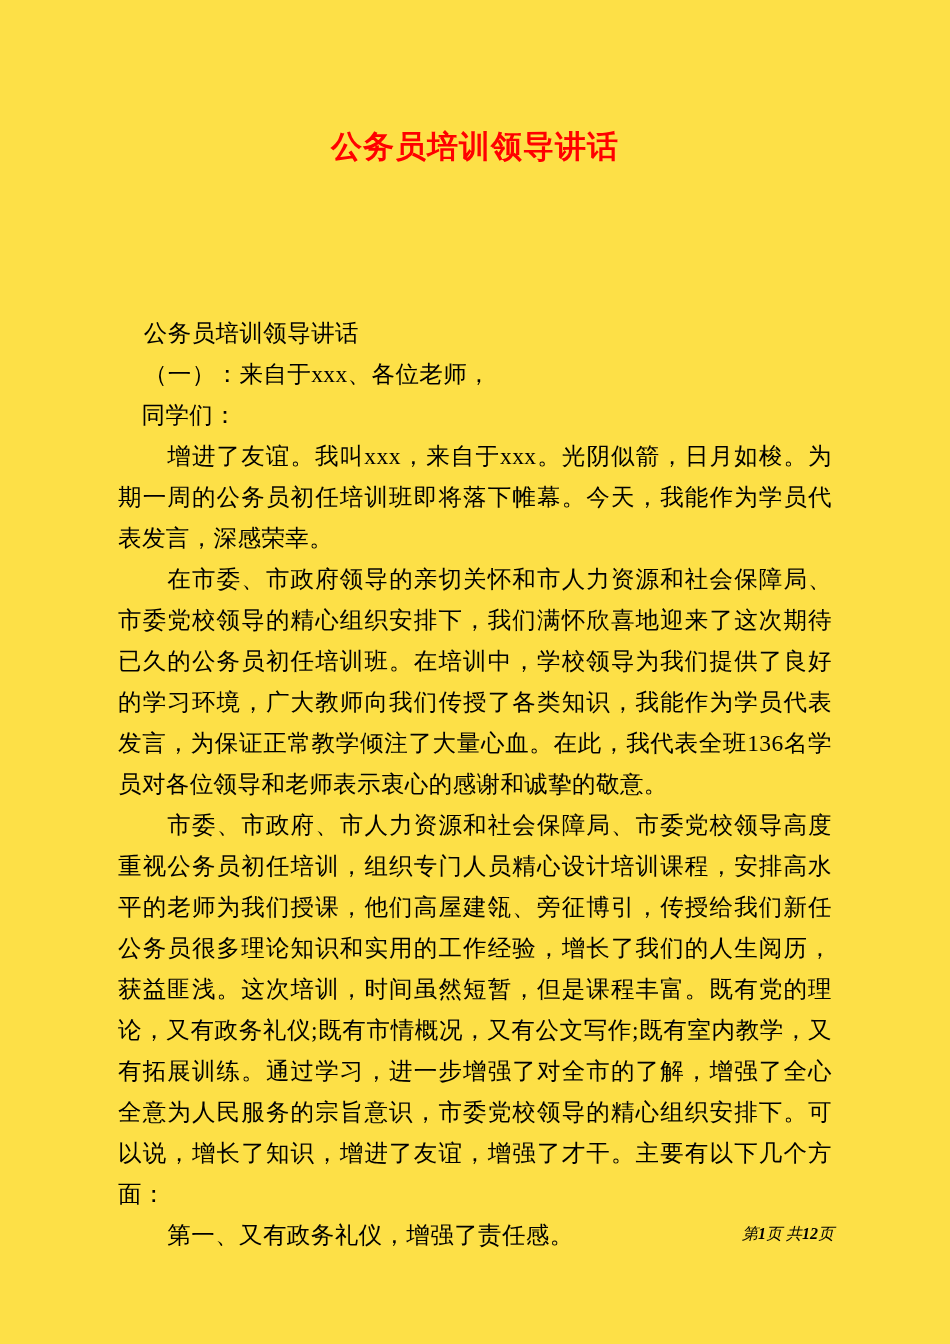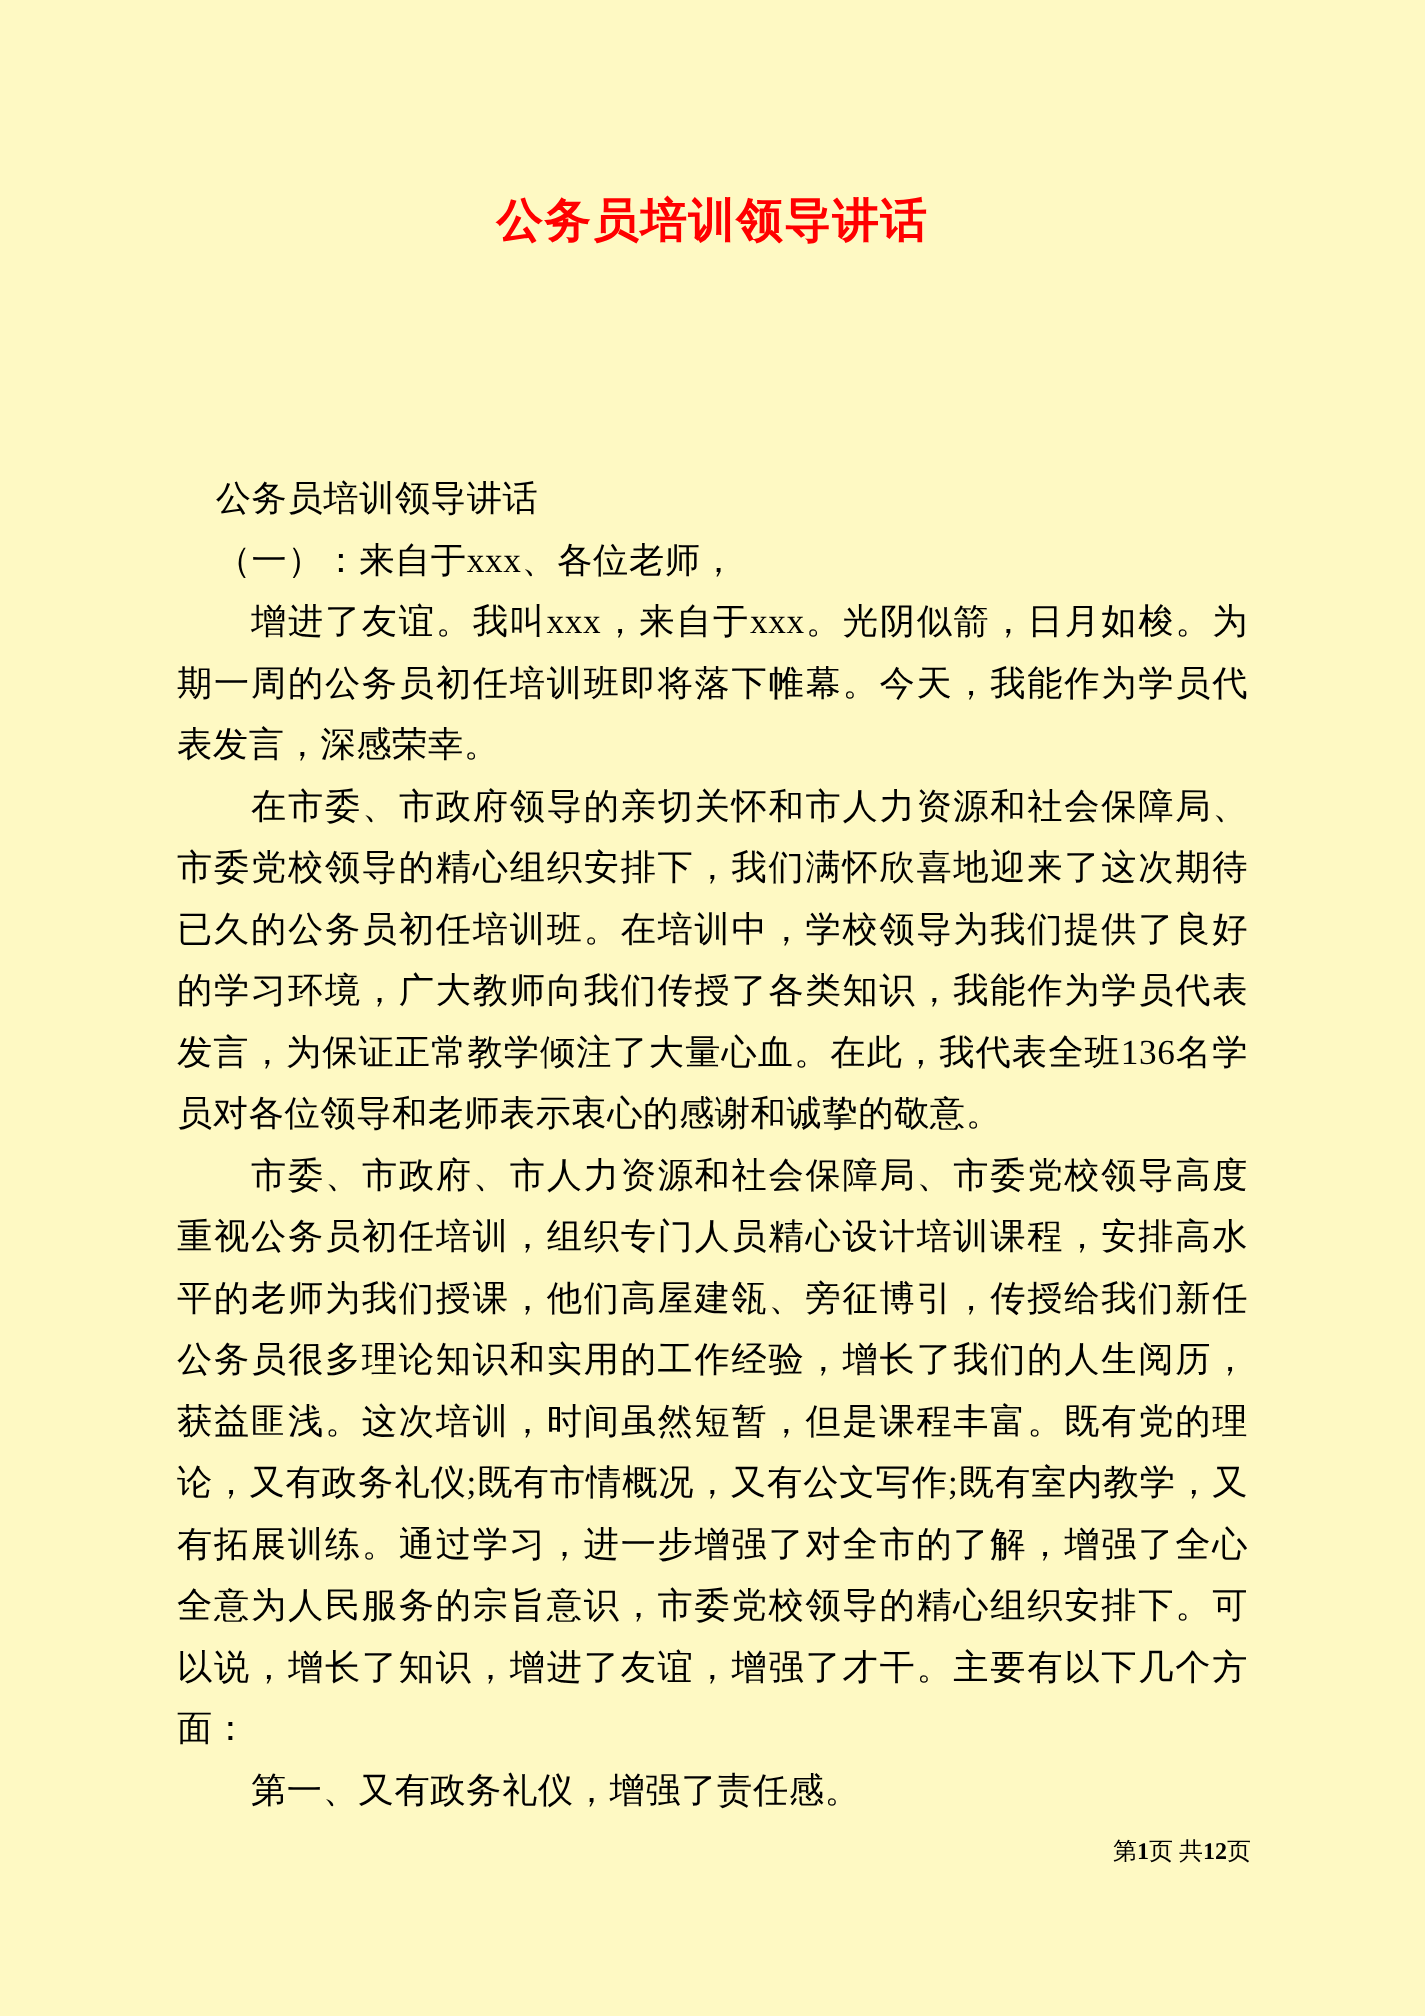--- a/index.html
+++ b/index.html
@@ -7,21 +7,21 @@
     padding: 0;
     background: #ffffff;
   }
   body {
     font-family: "Liberation Serif", "DejaVu Serif", serif;
   }
   .page {
     position: relative;
     width: 950px;
     height: 1344px;
-    background: #fef9c3;
+    background: #fde047;
     box-sizing: border-box;
     overflow: hidden;
   }
   .doc-title {
     position: absolute;
     top: 126px;
     left: 0;
     width: 950px;
     text-align: center;
     color: #ff0000;
@@ -52,35 +52,37 @@
     position: absolute;
     left: 0;
     top: 1224px;
     width: 950px;
     text-align: right;
     padding-right: 116px;
     box-sizing: border-box;
     font-family: "Liberation Serif", "DejaVu Serif", serif;
     font-size: 16px;
     color: #000000;
+    font-style: italic;
   }
   .footer .num {
     font-weight: bold;
   }
 </style>
 </head>
 <body>
 
 <div class="page">
 
   <div class="doc-title">公务员培训领导讲话</div>
 
   <div class="body-block">
     <p class="para indent-half">公务员培训领导讲话</p>
     <p class="para indent-half">（一）：来自于xxx、各位老师，</p>
+    <p class="para indent-0">同学们：</p>
     <p class="para indent-1">增进了友谊。我叫xxx，来自于xxx。光阴似箭，日月如梭。为期一周的公务员初任培训班即将落下帷幕。今天，我能作为学员代表发言，深感荣幸。</p>
     <p class="para indent-1">在市委、市政府领导的亲切关怀和市人力资源和社会保障局、市委党校领导的精心组织安排下，我们满怀欣喜地迎来了这次期待已久的公务员初任培训班。在培训中，学校领导为我们提供了良好的学习环境，广大教师向我们传授了各类知识，我能作为学员代表发言，为保证正常教学倾注了大量心血。在此，我代表全班136名学员对各位领导和老师表示衷心的感谢和诚挚的敬意。</p>
     <p class="para indent-1">市委、市政府、市人力资源和社会保障局、市委党校领导高度重视公务员初任培训，组织专门人员精心设计培训课程，安排高水平的老师为我们授课，他们高屋建瓴、旁征博引，传授给我们新任公务员很多理论知识和实用的工作经验，增长了我们的人生阅历，获益匪浅。这次培训，时间虽然短暂，但是课程丰富。既有党的理论，又有政务礼仪;既有市情概况，又有公文写作;既有室内教学，又有拓展训练。通过学习，进一步增强了对全市的了解，增强了全心全意为人民服务的宗旨意识，市委党校领导的精心组织安排下。可以说，增长了知识，增进了友谊，增强了才干。主要有以下几个方面：</p>
     <p class="para indent-1">第一、又有政务礼仪，增强了责任感。</p>
   </div>
 
   <div class="footer">
     <span>第</span><span class="num">1</span><span>页 共</span><span class="num">12</span><span>页</span>
   </div>
 

